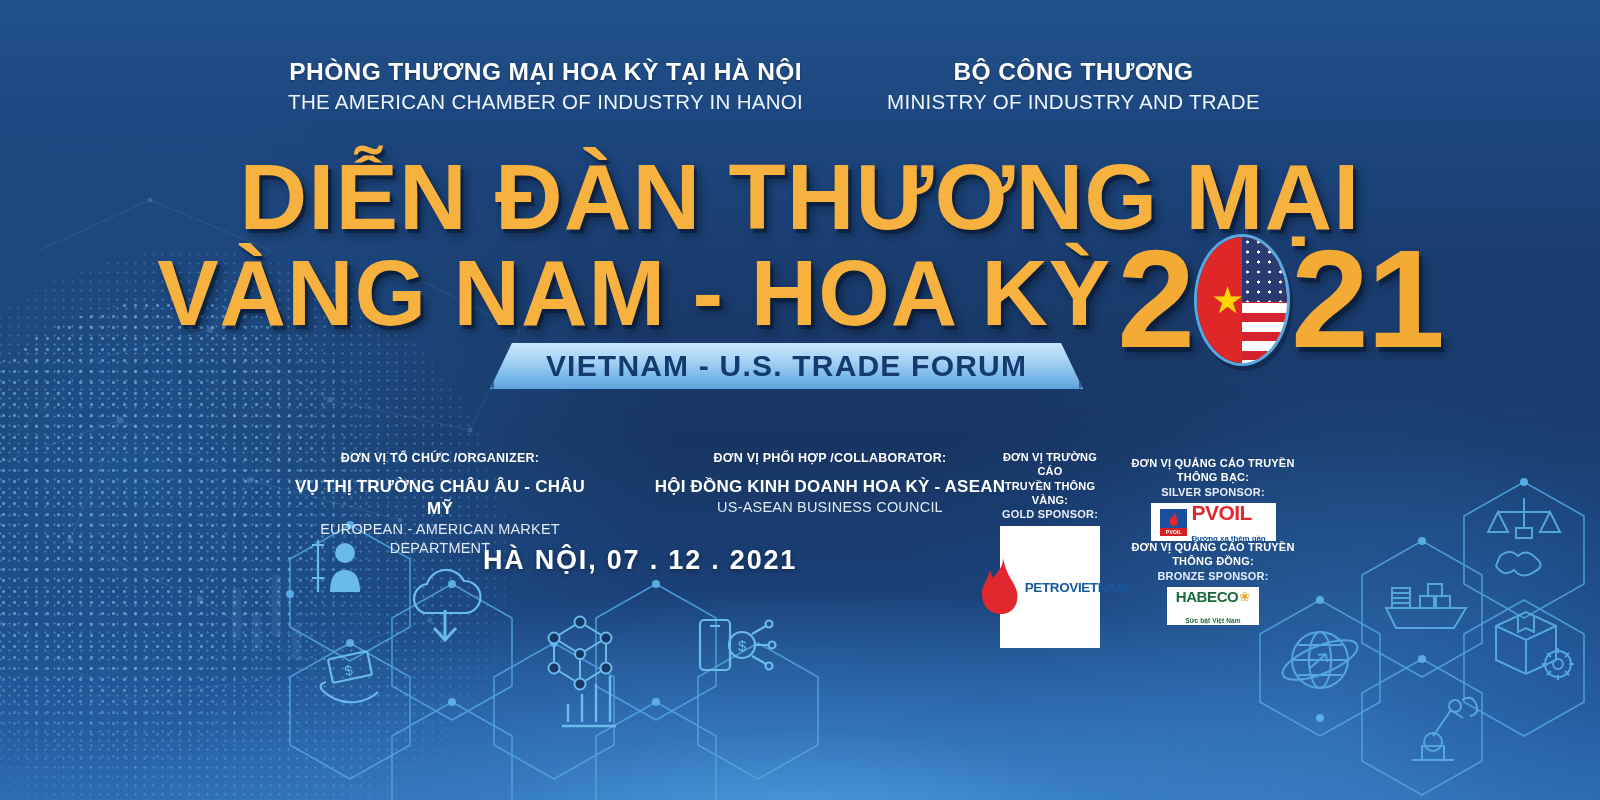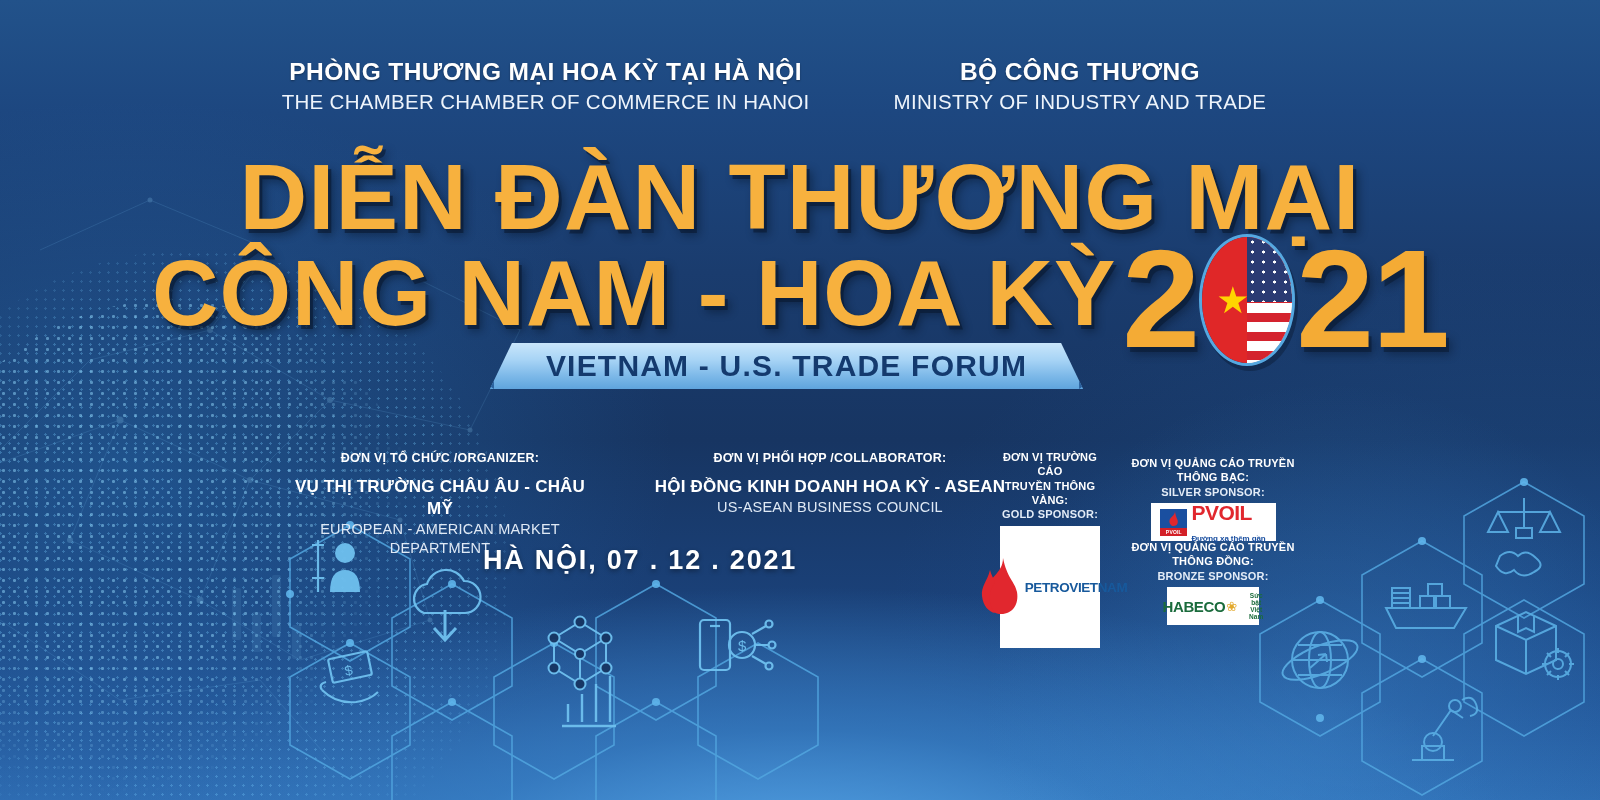--- a/index.html
+++ b/index.html
@@ -129,21 +129,21 @@
   
   .sponsor-gold { position:absolute; top:450px; left:996px; width:108px; text-align:center; color:#fff; }
   .sponsor-silver { position:absolute; top:456px; left:1115px; width:196px; text-align:center; color:#fff; }
   .sponsor-bronze { position:absolute; top:540px; left:1113px; width:200px; text-align:center; color:#fff; }
   .s-label-vn { font-size:11px; font-weight:bold; letter-spacing:.2px; line-height:1.3; }
   .s-label-en { font-size:11px; font-weight:700; color:#e3ecf7; letter-spacing:.2px; line-height:1.35; }
 
   .logo-card { background:#ffffff; margin:4px auto 0; display:flex; align-items:center; justify-content:center; }
   .card-pv { width:100px; height:122px; flex-direction:row; gap:0; }
   .card-pvoil { width:125px; height:38px; gap:4px; padding:0 3px; }
-  .card-hab { width:92px; height:38px; flex-direction:row; gap:12px; }
+  .card-hab { width:92px; height:38px; flex-direction:column; gap:12px; }
 
   .pv-flame { font-size:0; }
   .pv-name { font-size:13.5px; font-weight:bold; color:#17599c; letter-spacing:-.4px; }
 
   .pvoil-mark { width:27px; display:flex; flex-direction:column; align-items:stretch; }
   .pvoil-mark-top { background:#1a4fa0; height:19px; display:flex; align-items:center; justify-content:center; }
   .pvoil-mark-bot { background:#d32027; height:8px; font-size:5px; color:#fff; font-weight:bold; display:flex; align-items:center; justify-content:center; letter-spacing:.2px; }
   .pvoil-text { text-align:left; line-height:1; }
   .pvoil-name { font-size:21px; font-weight:bold; color:#e1272e; letter-spacing:-.5px; }
   .pvoil-tag { font-size:8px; font-weight:bold; color:#1a4fa0; letter-spacing:-.1px; margin-top:12px; }
@@ -330,32 +330,32 @@
       <path d="M1518 616 v16 l8 -4 l8 4 v-16"></path>
       <circle cx="1558" cy="664" r="13"></circle>
         <circle cx="1558" cy="664" r="5"></circle>
       <path d="M1558 648 v5 M1558 675 v5 M1542 664 h5 M1569 664 h5 M1547 653 l4 4 M1565 671 l4 4 M1569 653 l-4 4 M1551 671 l-4 4"></path>
     </g>
   </svg>
 
   <div class="header">
     <div class="org-block">
       <div class="org-vn">PHÒNG THƯƠNG MẠI HOA KỲ TẠI HÀ NỘI</div>
-      <div class="org-en">THE CHAMBER CHAMBER OF COMMERCE IN HANOI</div>
+      <div class="org-en">THE AMERICAN CHAMBER OF INDUSTRY IN HANOI</div>
     </div>
     <div class="org-block">
       <div class="org-vn">BỘ CÔNG THƯƠNG</div>
       <div class="org-en">MINISTRY OF INDUSTRY AND TRADE</div>
     </div>
   </div>
 
   <div class="title-wrap">
     <div class="title-line">DIỄN ĐÀN THƯƠNG MẠI</div>
     <div class="title-row2">
-      <div class="title-l2">CÔNG NAM - HOA KỲ</div>
+      <div class="title-l2">VÀNG NAM - HOA KỲ</div>
       <div class="year">
         <span class="ydigit">2</span>
         <span class="flag-zero">
           <span class="flag-vn"></span>
           <span class="flag-star">★</span>
           <span class="flag-us"></span>
           <span class="flag-us-canton"></span>
         </span>
         <span class="ydigit">2</span>
         <span class="ydigit">1</span>

